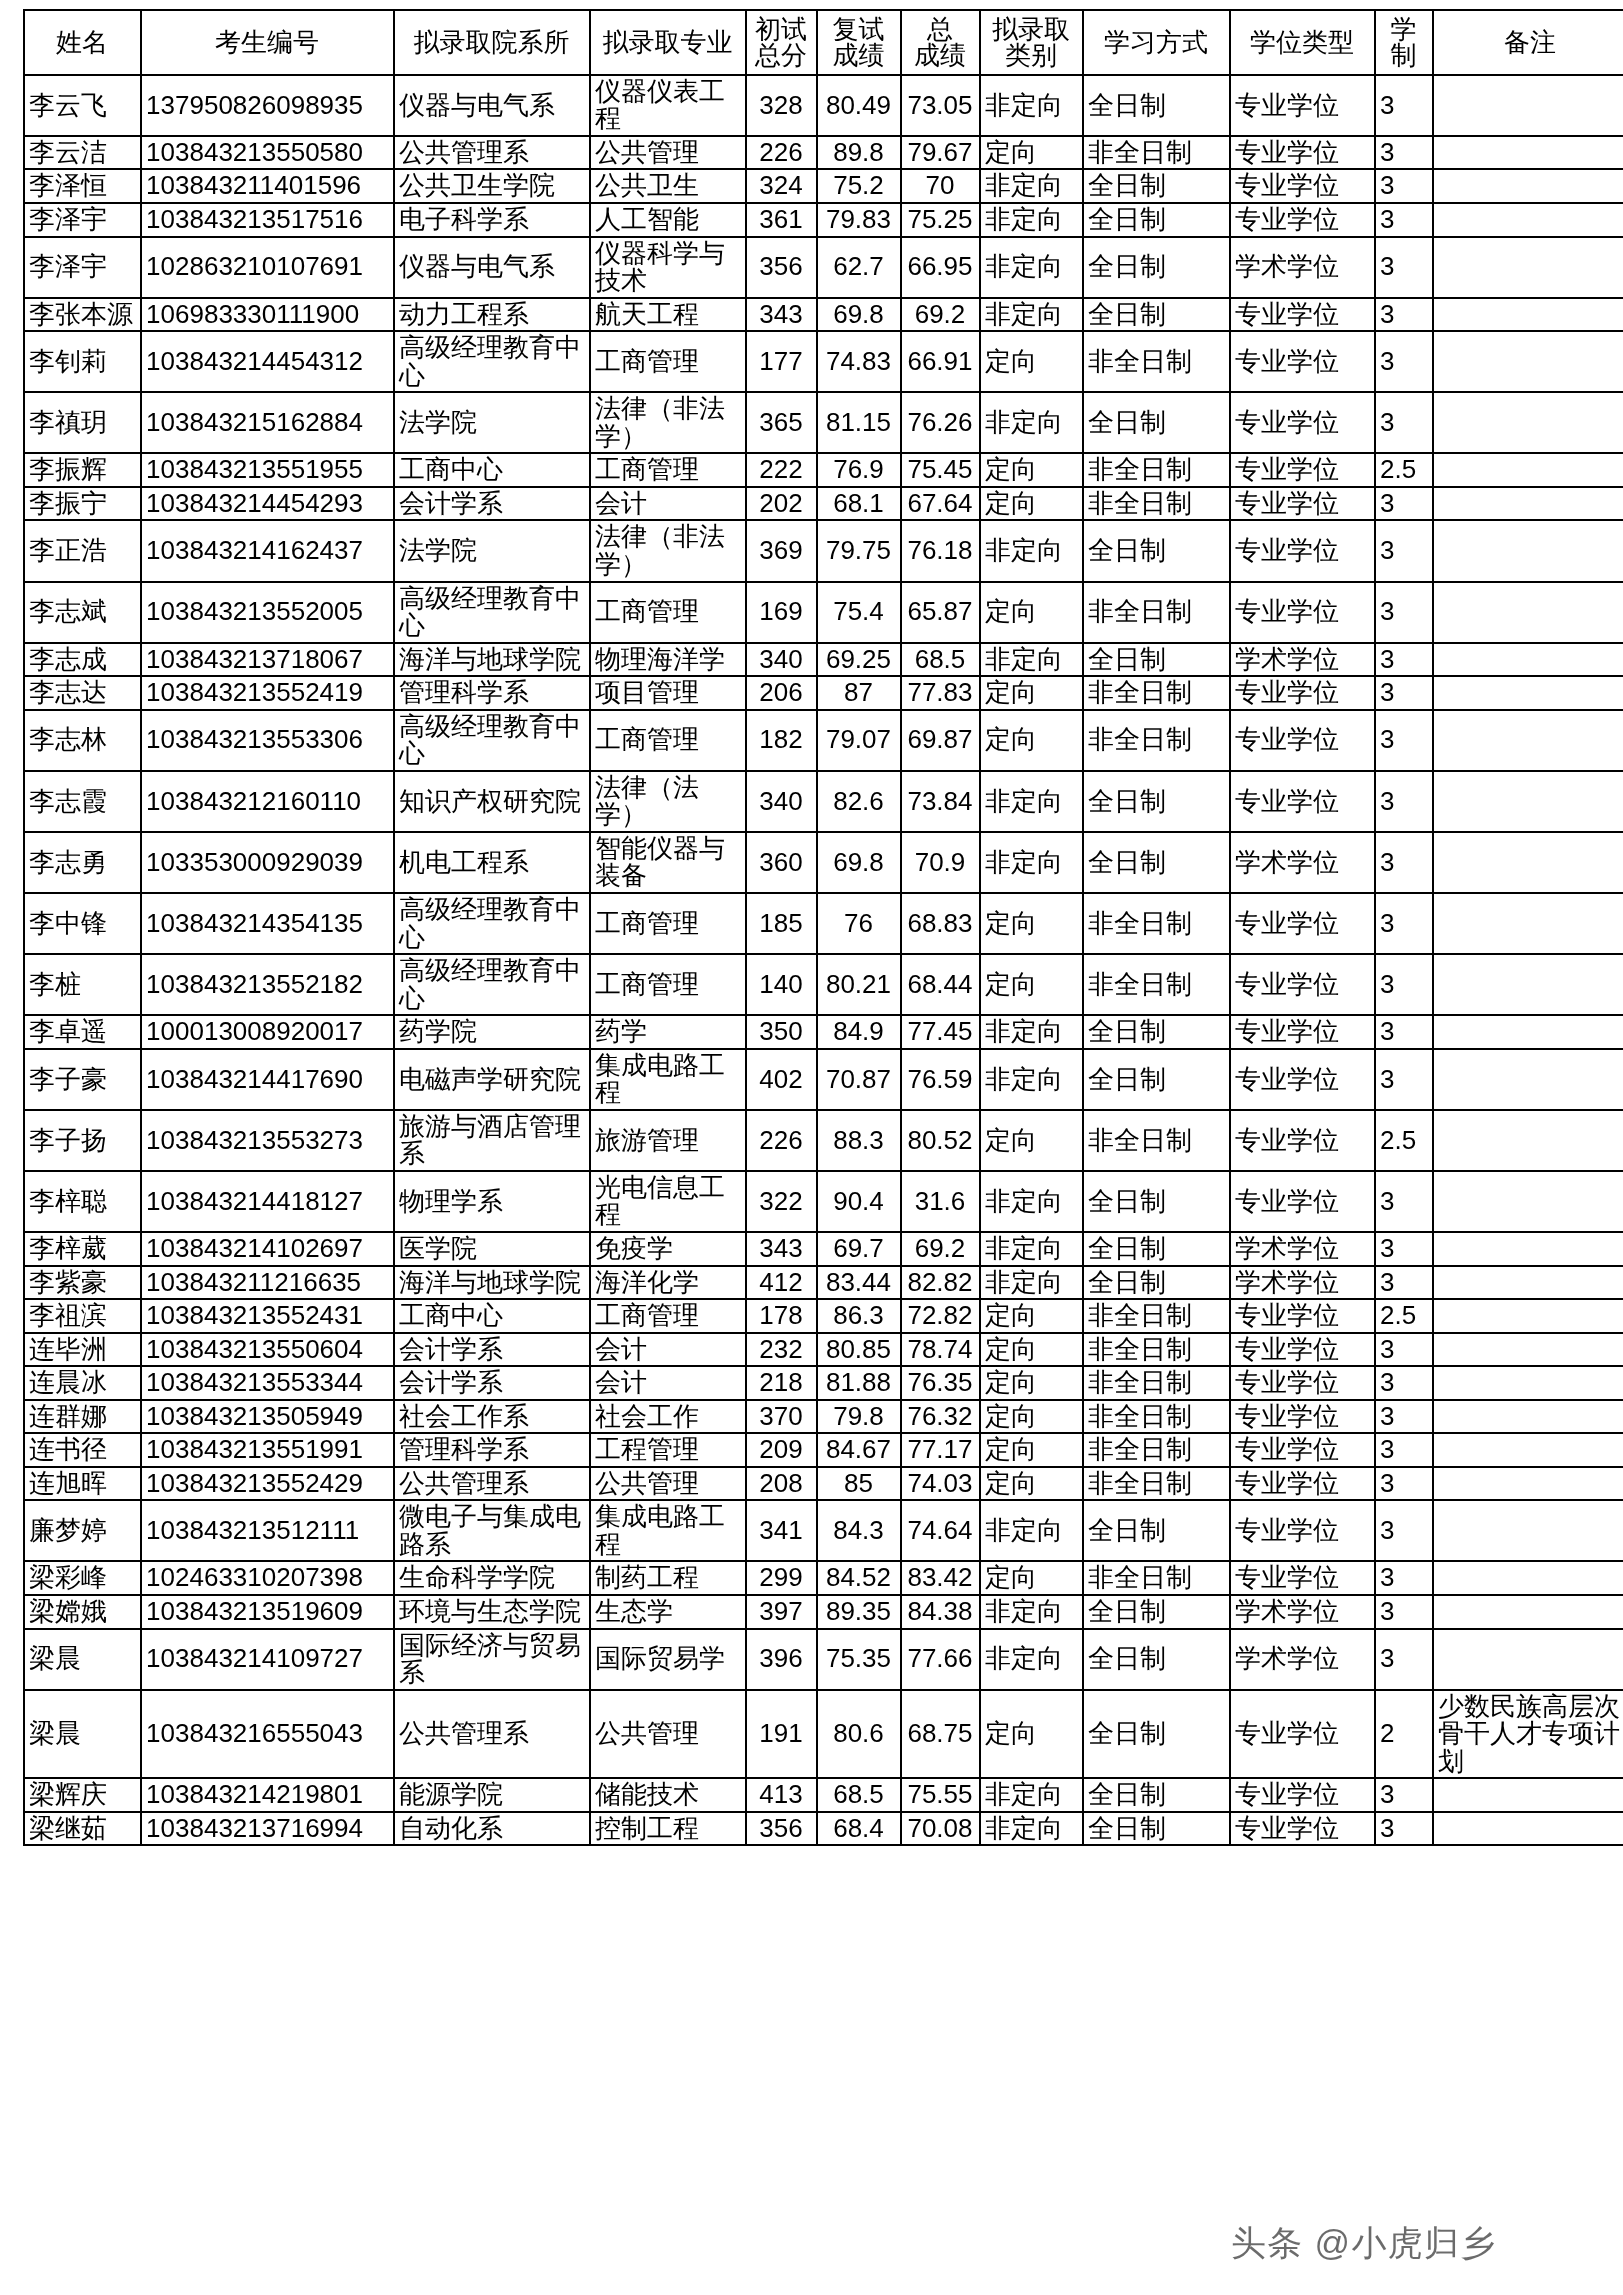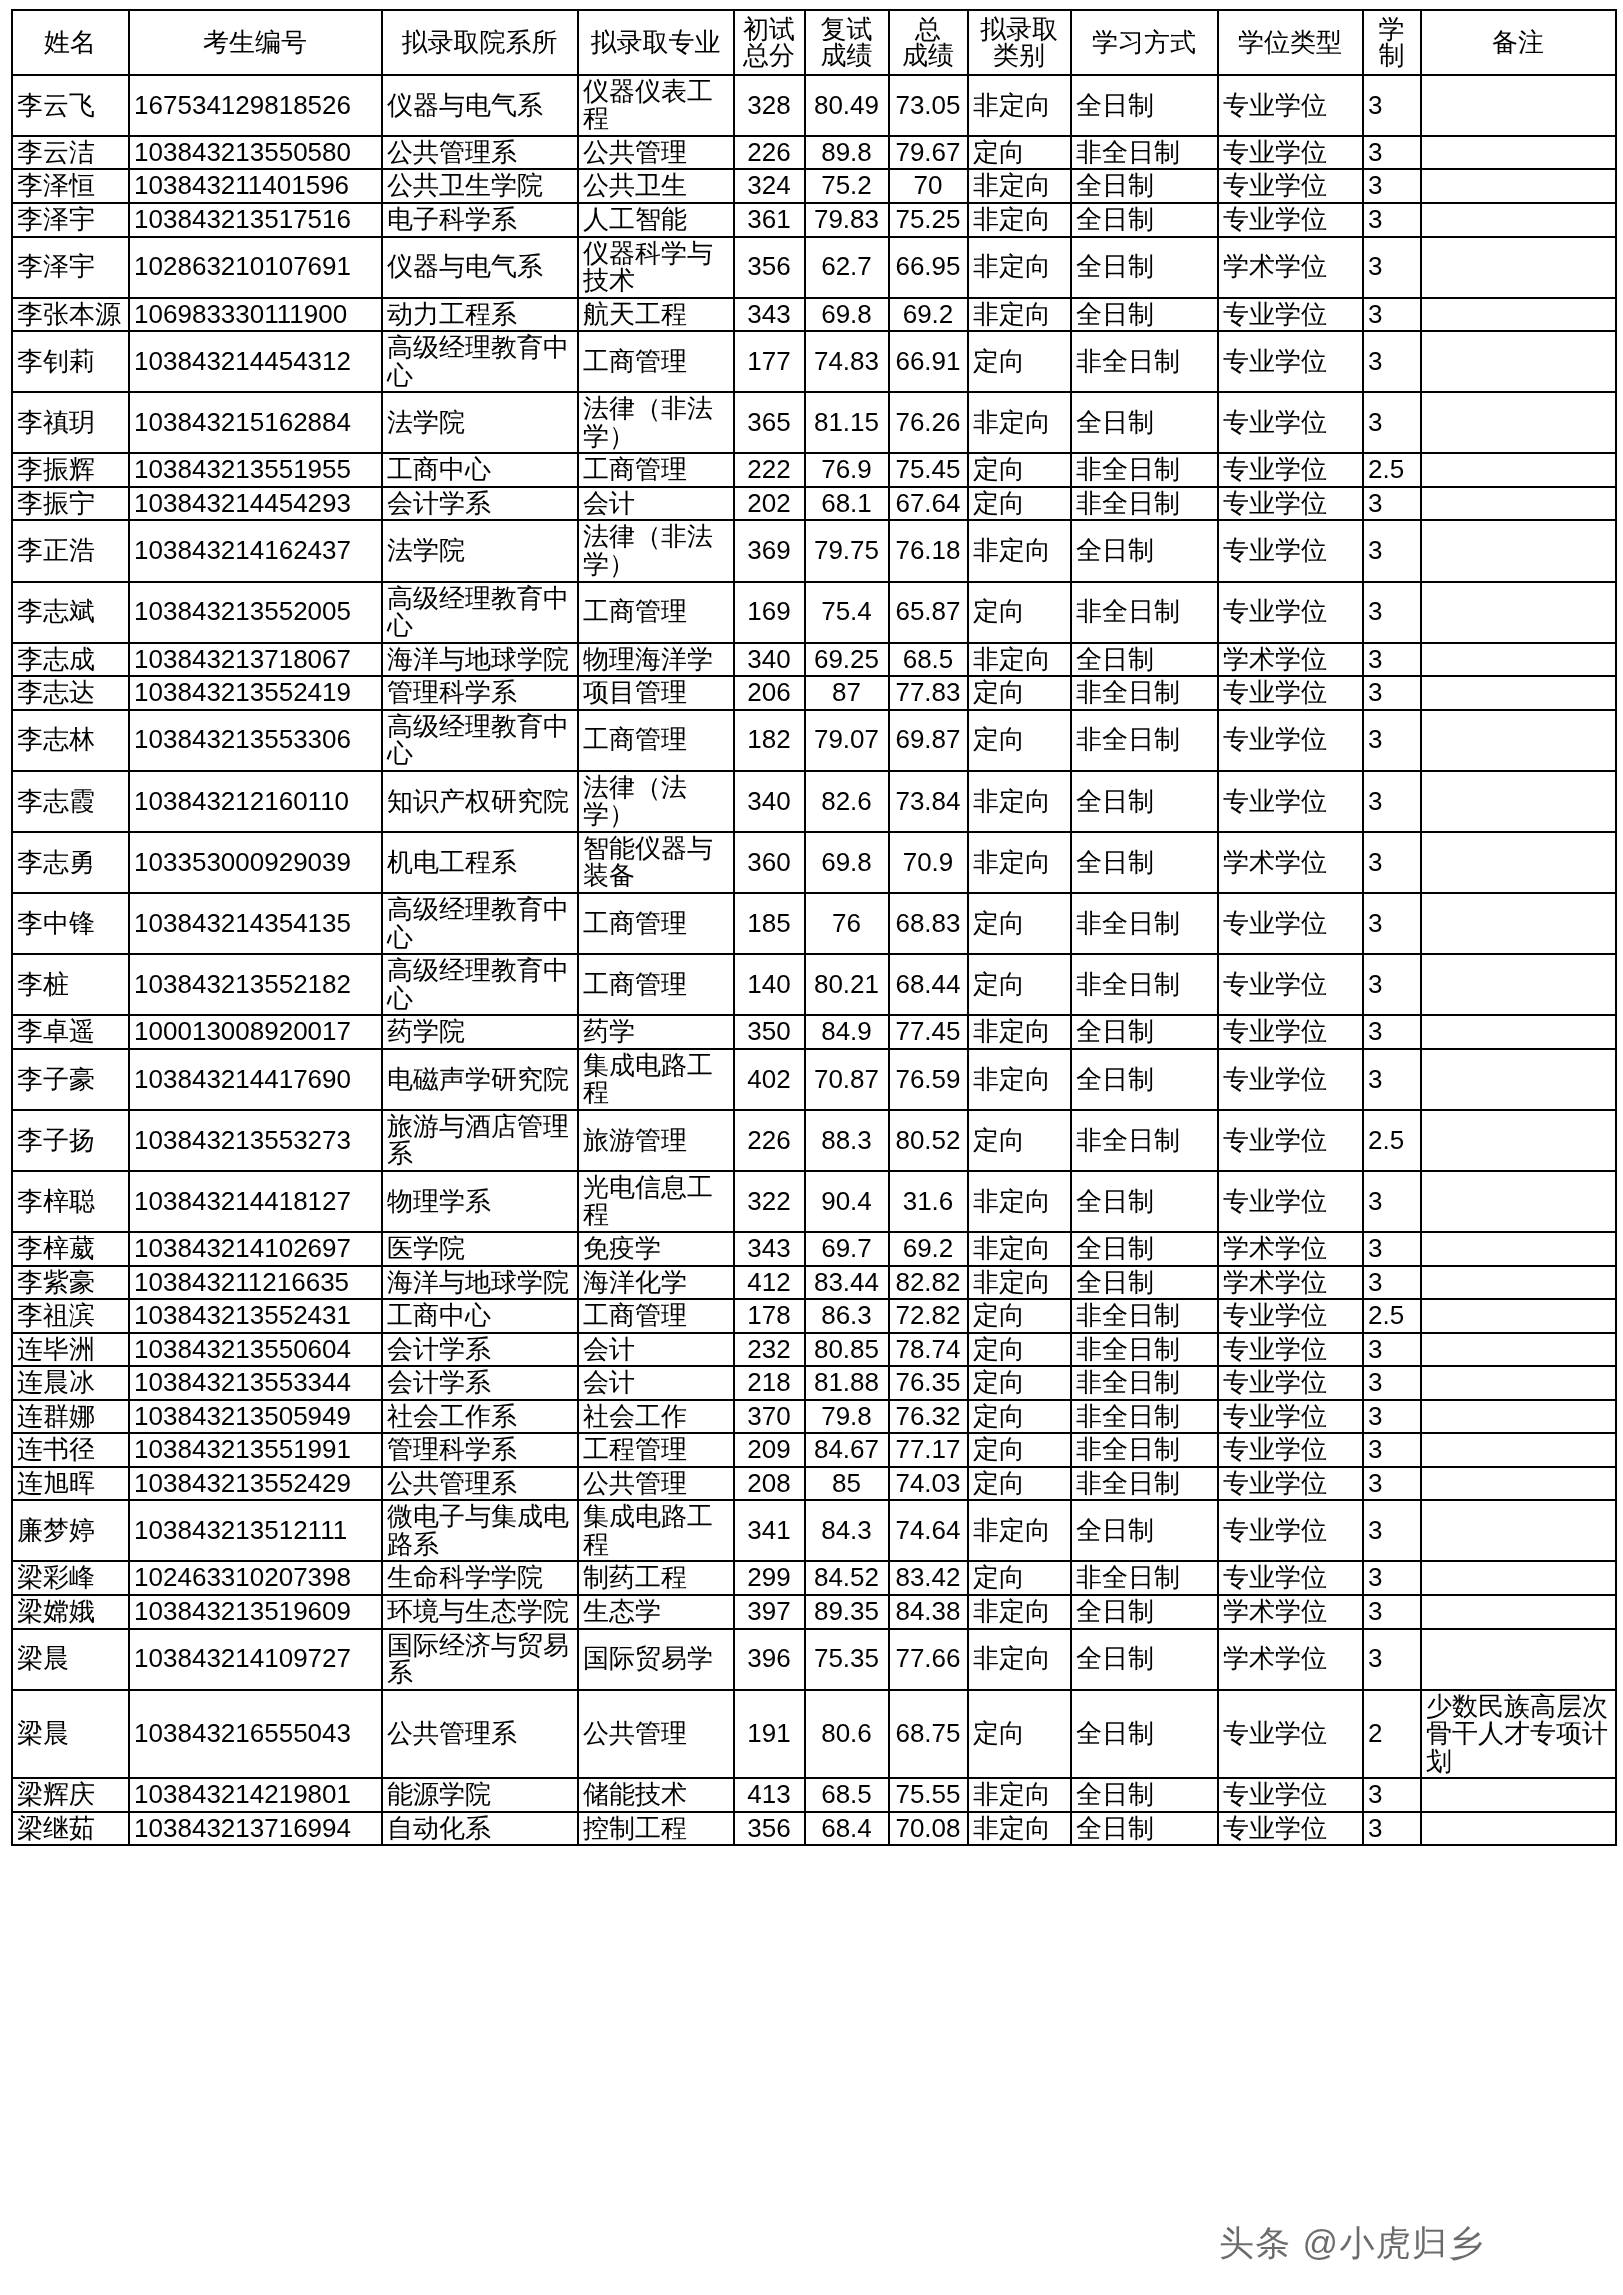--- a/index.html
+++ b/index.html
@@ -9,21 +9,21 @@
   }
   body {
     width: 1623px;
     height: 2295px;
     font-family: "Liberation Sans", "DejaVu Sans", sans-serif;
     position: relative;
     overflow: hidden;
   }
   #sheet {
     position: absolute;
-    left: 0;
+    left: 12px;
     top: 0;
     width: 1425px;
     height: 2295px;
     padding: 9.2px 0 0 0;
     box-sizing: border-box;
   }
   table.admit {
     border-collapse: collapse;
     table-layout: fixed;
     width: 1602px;
@@ -139,21 +139,21 @@
             <span class="hdr-stack">学制</span>
           </th>
           <th>
             <span class="hdr-stack">备注</span>
           </th>
         </tr>
     </thead>
     <tbody id="table-body">
         <tr>
           <td class="ta-l">李云飞</td>
-          <td class="ta-l">167534129818526</td>
+          <td class="ta-l">137950826098935</td>
           <td class="ta-l">仪器与电气系</td>
           <td class="ta-l">仪器仪表工程</td>
           <td class="ta-c">328</td>
           <td class="ta-c">80.49</td>
           <td class="ta-c">73.05</td>
           <td class="ta-l">非定向</td>
           <td class="ta-l">全日制</td>
           <td class="ta-l">专业学位</td>
           <td class="ta-l">3</td>
           <td class="ta-l"></td>

